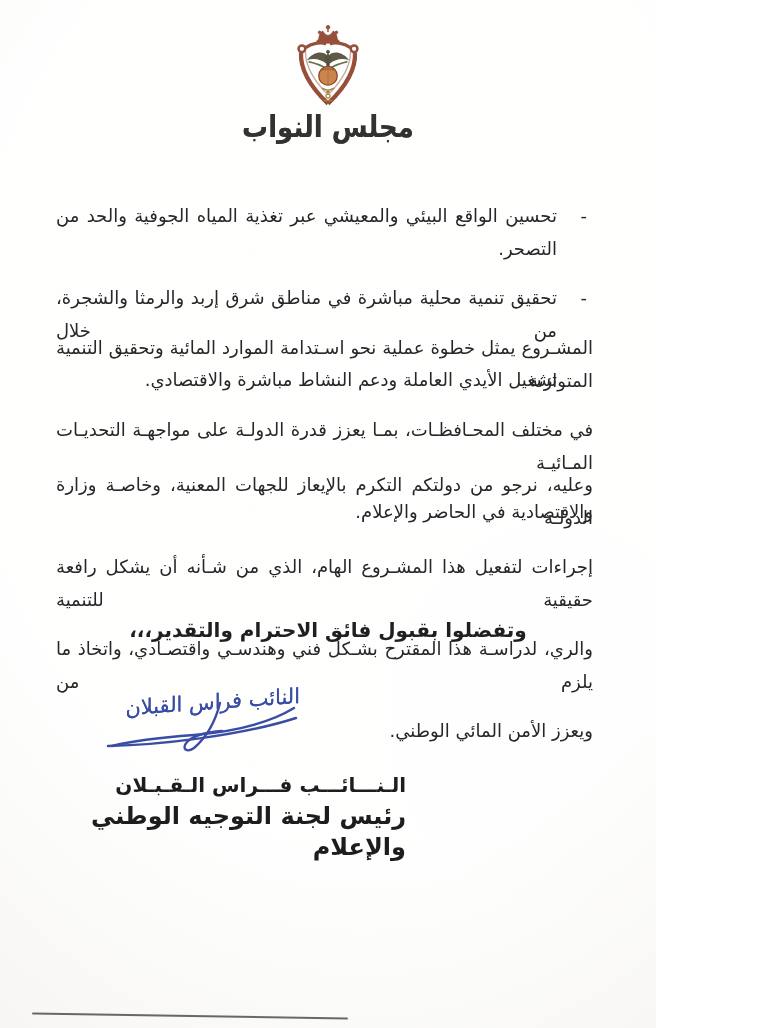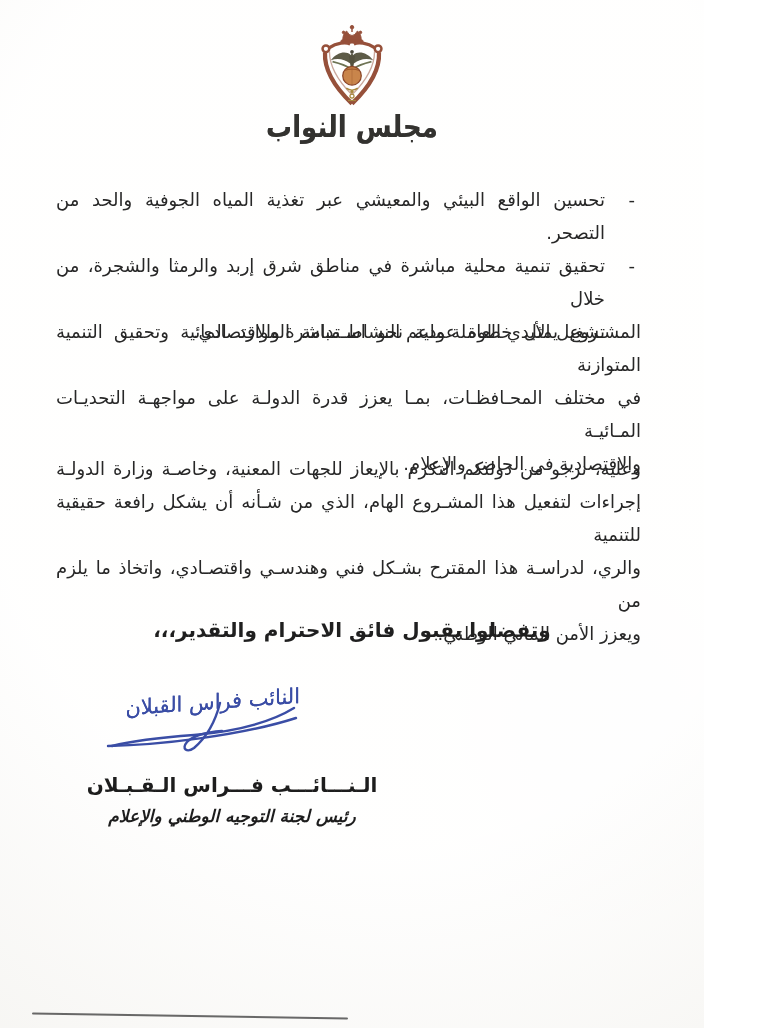--- a/index.html
+++ b/index.html
@@ -7,33 +7,32 @@
     position:relative;
     width:656px;height:1028px;
     background-color:var(--paper,#fcfbf8);
     background-image:
       radial-gradient(120% 95% at 55% 35%, rgba(255,255,255,.9) 50%, rgba(120,115,100,.07) 100%),
       radial-gradient(40% 30% at 85% 70%, rgba(90,85,70,.03), rgba(0,0,0,0) 70%);
     font-family:"DejaVu Sans", sans-serif;
     color:var(--ink,#272727);
     direction:rtl;
     overflow:hidden;
-    padding-left:48px;
   }
   
   .emblem{position:absolute;top:24px;left:50%;transform:translateX(-50%);width:96px;height:92px;}
   .org-name{
     position:absolute;top:112px;left:0;right:0;
     text-align:center;font-size:26px;font-weight:bold;color:#33322f;
     transform:scaleY(1.14);
     text-shadow:0 0 .5px rgba(40,40,40,.6);
   }
   
   .textblock{position:absolute;right:63px;left:56px;font-size:18px;line-height:33px;}
-  .jline{text-align:justify;text-align-last:justify;}
+  .jline{text-align:justify;text-align-last:justify;margin-top:16px;}
   .jline.last{text-align-last:right;}
   .bullets{top:183px;}
   .bullet{position:relative;padding-right:36px;}
   .bullet .dash{position:absolute;right:6px;top:0;}
   .para1{top:315px;}
   .para2{top:452px;}
   .closing{
     position:absolute;top:618px;left:0;right:0;
     text-align:center;font-size:20px;font-weight:bold;color:#1f1f1f;
   }
@@ -42,23 +41,23 @@
   .sig-text{
     font-size:21px;white-space:nowrap;
     transform:rotate(-4deg) skewX(-4deg);
     transform-origin:right center;
     text-shadow:0 0 .6px var(--signature_blue,#3a4da5);
   }
   .flourish{display:block;margin-top:-8px;}
   
   .names{
     position:absolute;top:770px;left:58px;width:348px;
-    text-align:center;font-weight:bold;font-size:20px;line-height:31px;color:#1d1d1d;
+    text-align:right;font-weight:bold;font-size:20px;line-height:31px;color:#1d1d1d;
   }
-  .names .title-line{font-size:17px;font-style:italic;}
+  .names .title-line{font-size:24px;}
   
   .scan-line{
     position:absolute;top:1015px;left:32px;width:316px;height:2px;
     background:#3f3f3f;opacity:.78;transform:rotate(0.9deg);border-radius:1px;
   }
 </style>
 </head>
 <body>
 
 <div class="page">

